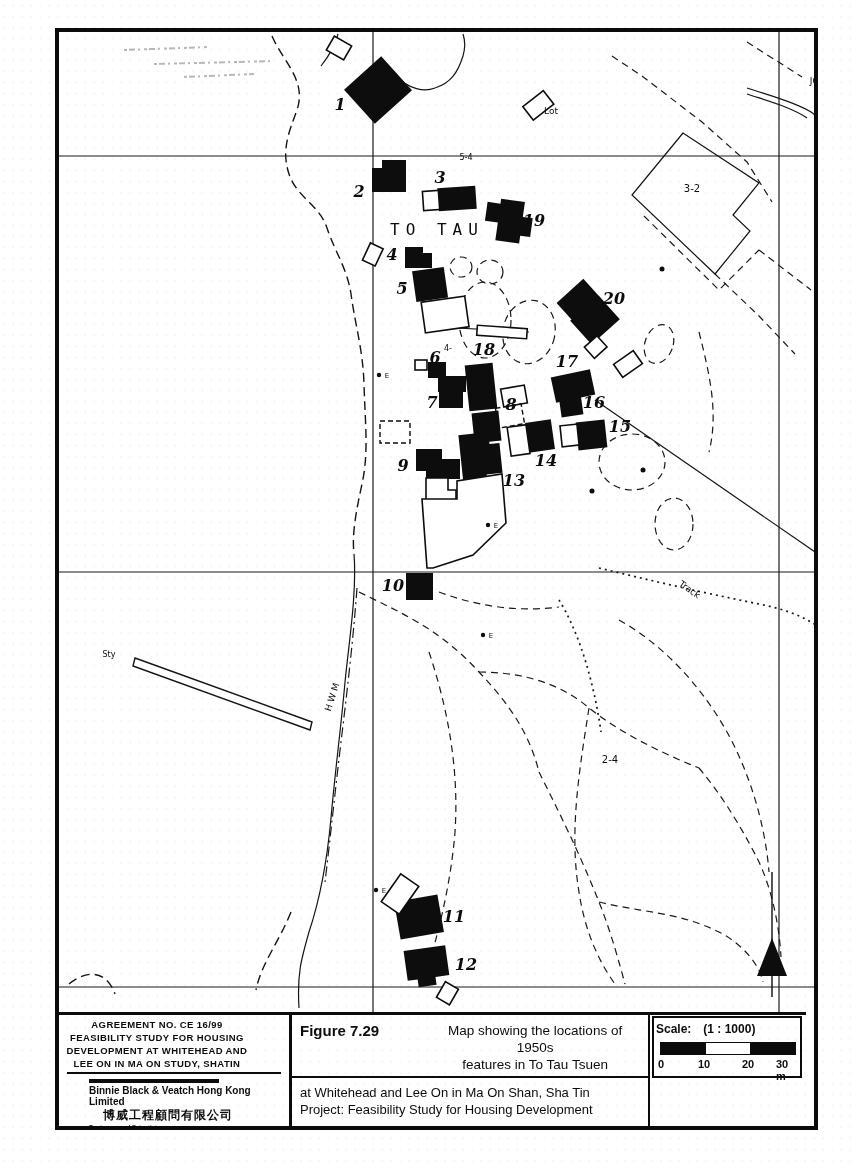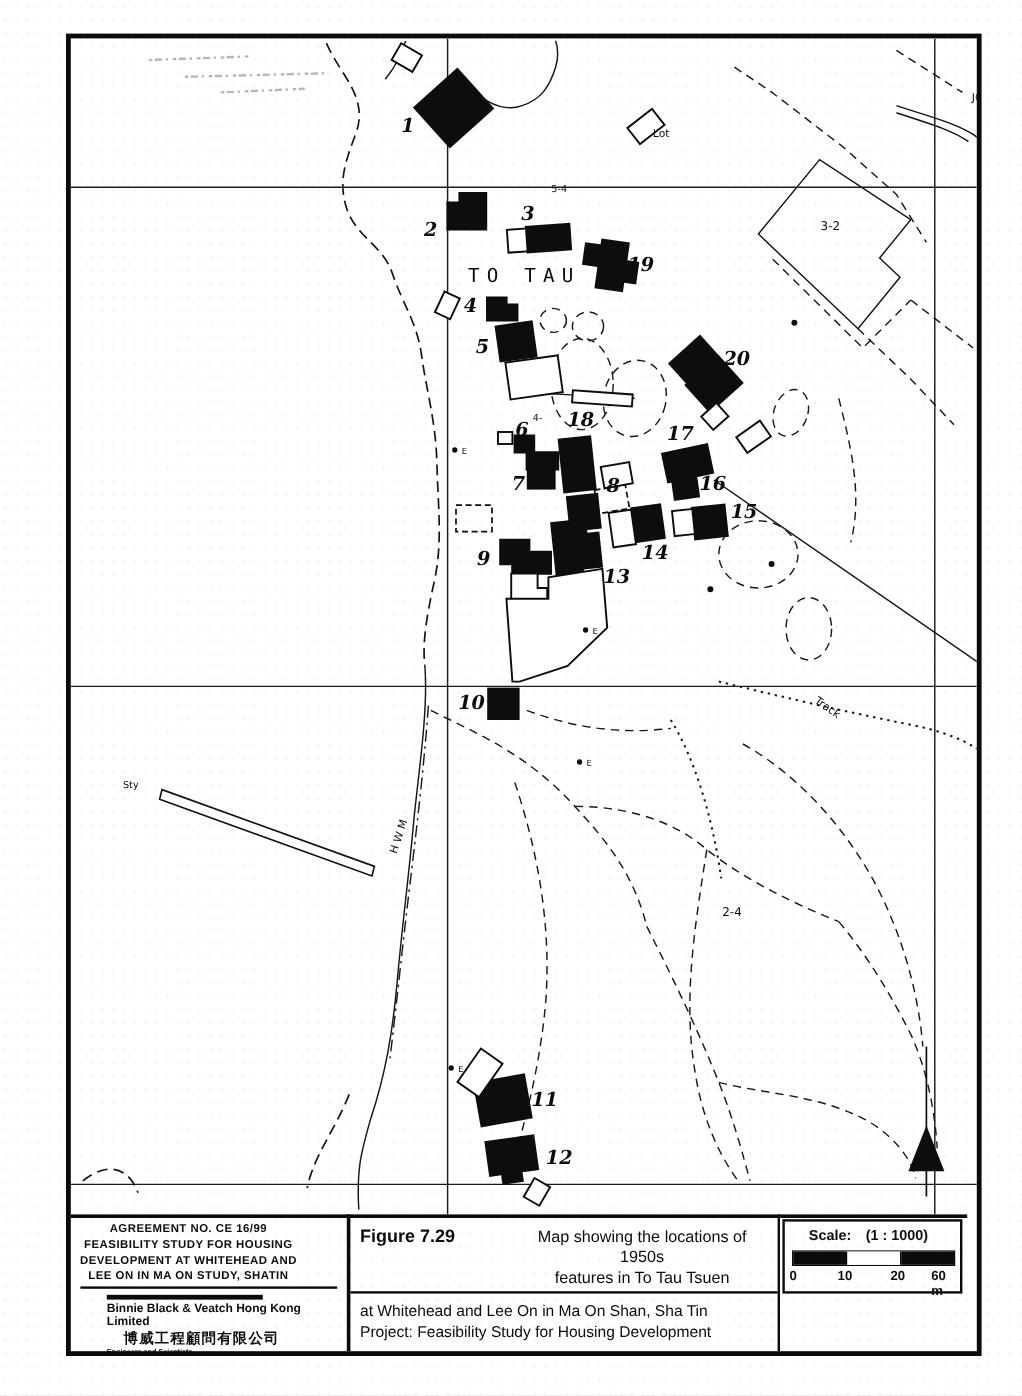--- a/index.html
+++ b/index.html
@@ -35,21 +35,21 @@
   .logobar{width:130px;height:4px;background:#0b0b0b;margin:1px 0 2px 0;}
   .coname{font-weight:bold;font-size:10px;}
   .cochinese{font-weight:bold;font-size:12px;letter-spacing:1px;margin-left:14px;}
   .cotag{font-size:6px;font-weight:bold;}
   .cell-fig{position:absolute;left:292px;top:1014px;width:354px;height:62px;}
   .figrow{display:flex;align-items:flex-start;padding:8px 6px 0 8px;gap:41px;}
   .figlabel{font-weight:bold;font-size:15px;white-space:nowrap;margin-right:10px;}
   .figcap{font-size:13.5px;line-height:17px;text-align:center;flex:1;}
   .cell-proj{position:absolute;left:292px;top:1078px;width:354px;height:48px;font-size:13px;line-height:17px;padding-top:6px;padding-left:8px;box-sizing:border-box;}
   .cell-scale{position:absolute;left:652px;top:1016px;width:150px;height:62px;border:2px solid #0b0b0b;box-sizing:border-box;}
-  .scalerow{display:flex;gap:12px;padding:4px 0 0 20px;font-size:12px;font-weight:bold;}
+  .scalerow{display:flex;gap:12px;padding:4px 0 0 2px;font-size:12px;font-weight:bold;}
   .scaleratio{font-weight:bold;}
   .bar{position:absolute;left:6px;top:24px;width:134px;height:11px;border:1px solid #0b0b0b;display:flex;}
   .bar .b{flex:1;background:#0b0b0b;}
   .bar .w{flex:1;background:#fff;border-left:1px solid #0b0b0b;border-right:1px solid #0b0b0b;}
   .tick{position:absolute;top:40px;font-size:11px;font-weight:bold;}
 </style>
 </head>
 <body>
 
 <div class="sheet">
@@ -267,16 +267,16 @@
       <span class="scaleratio">(1 : 1000)</span>
     </div>
     <div class="bar">
       <span class="b"></span>
         <span class="w"></span>
         <span class="b"></span>
     </div>
     <span class="tick" style="left:4px">0</span>
     <span class="tick" style="left:44px">10</span>
     <span class="tick" style="left:88px">20</span>
-    <span class="tick" style="left:122px">60 m</span>
+    <span class="tick" style="left:122px">30 m</span>
   </div>
 
 </div>
 
 </body></html>

